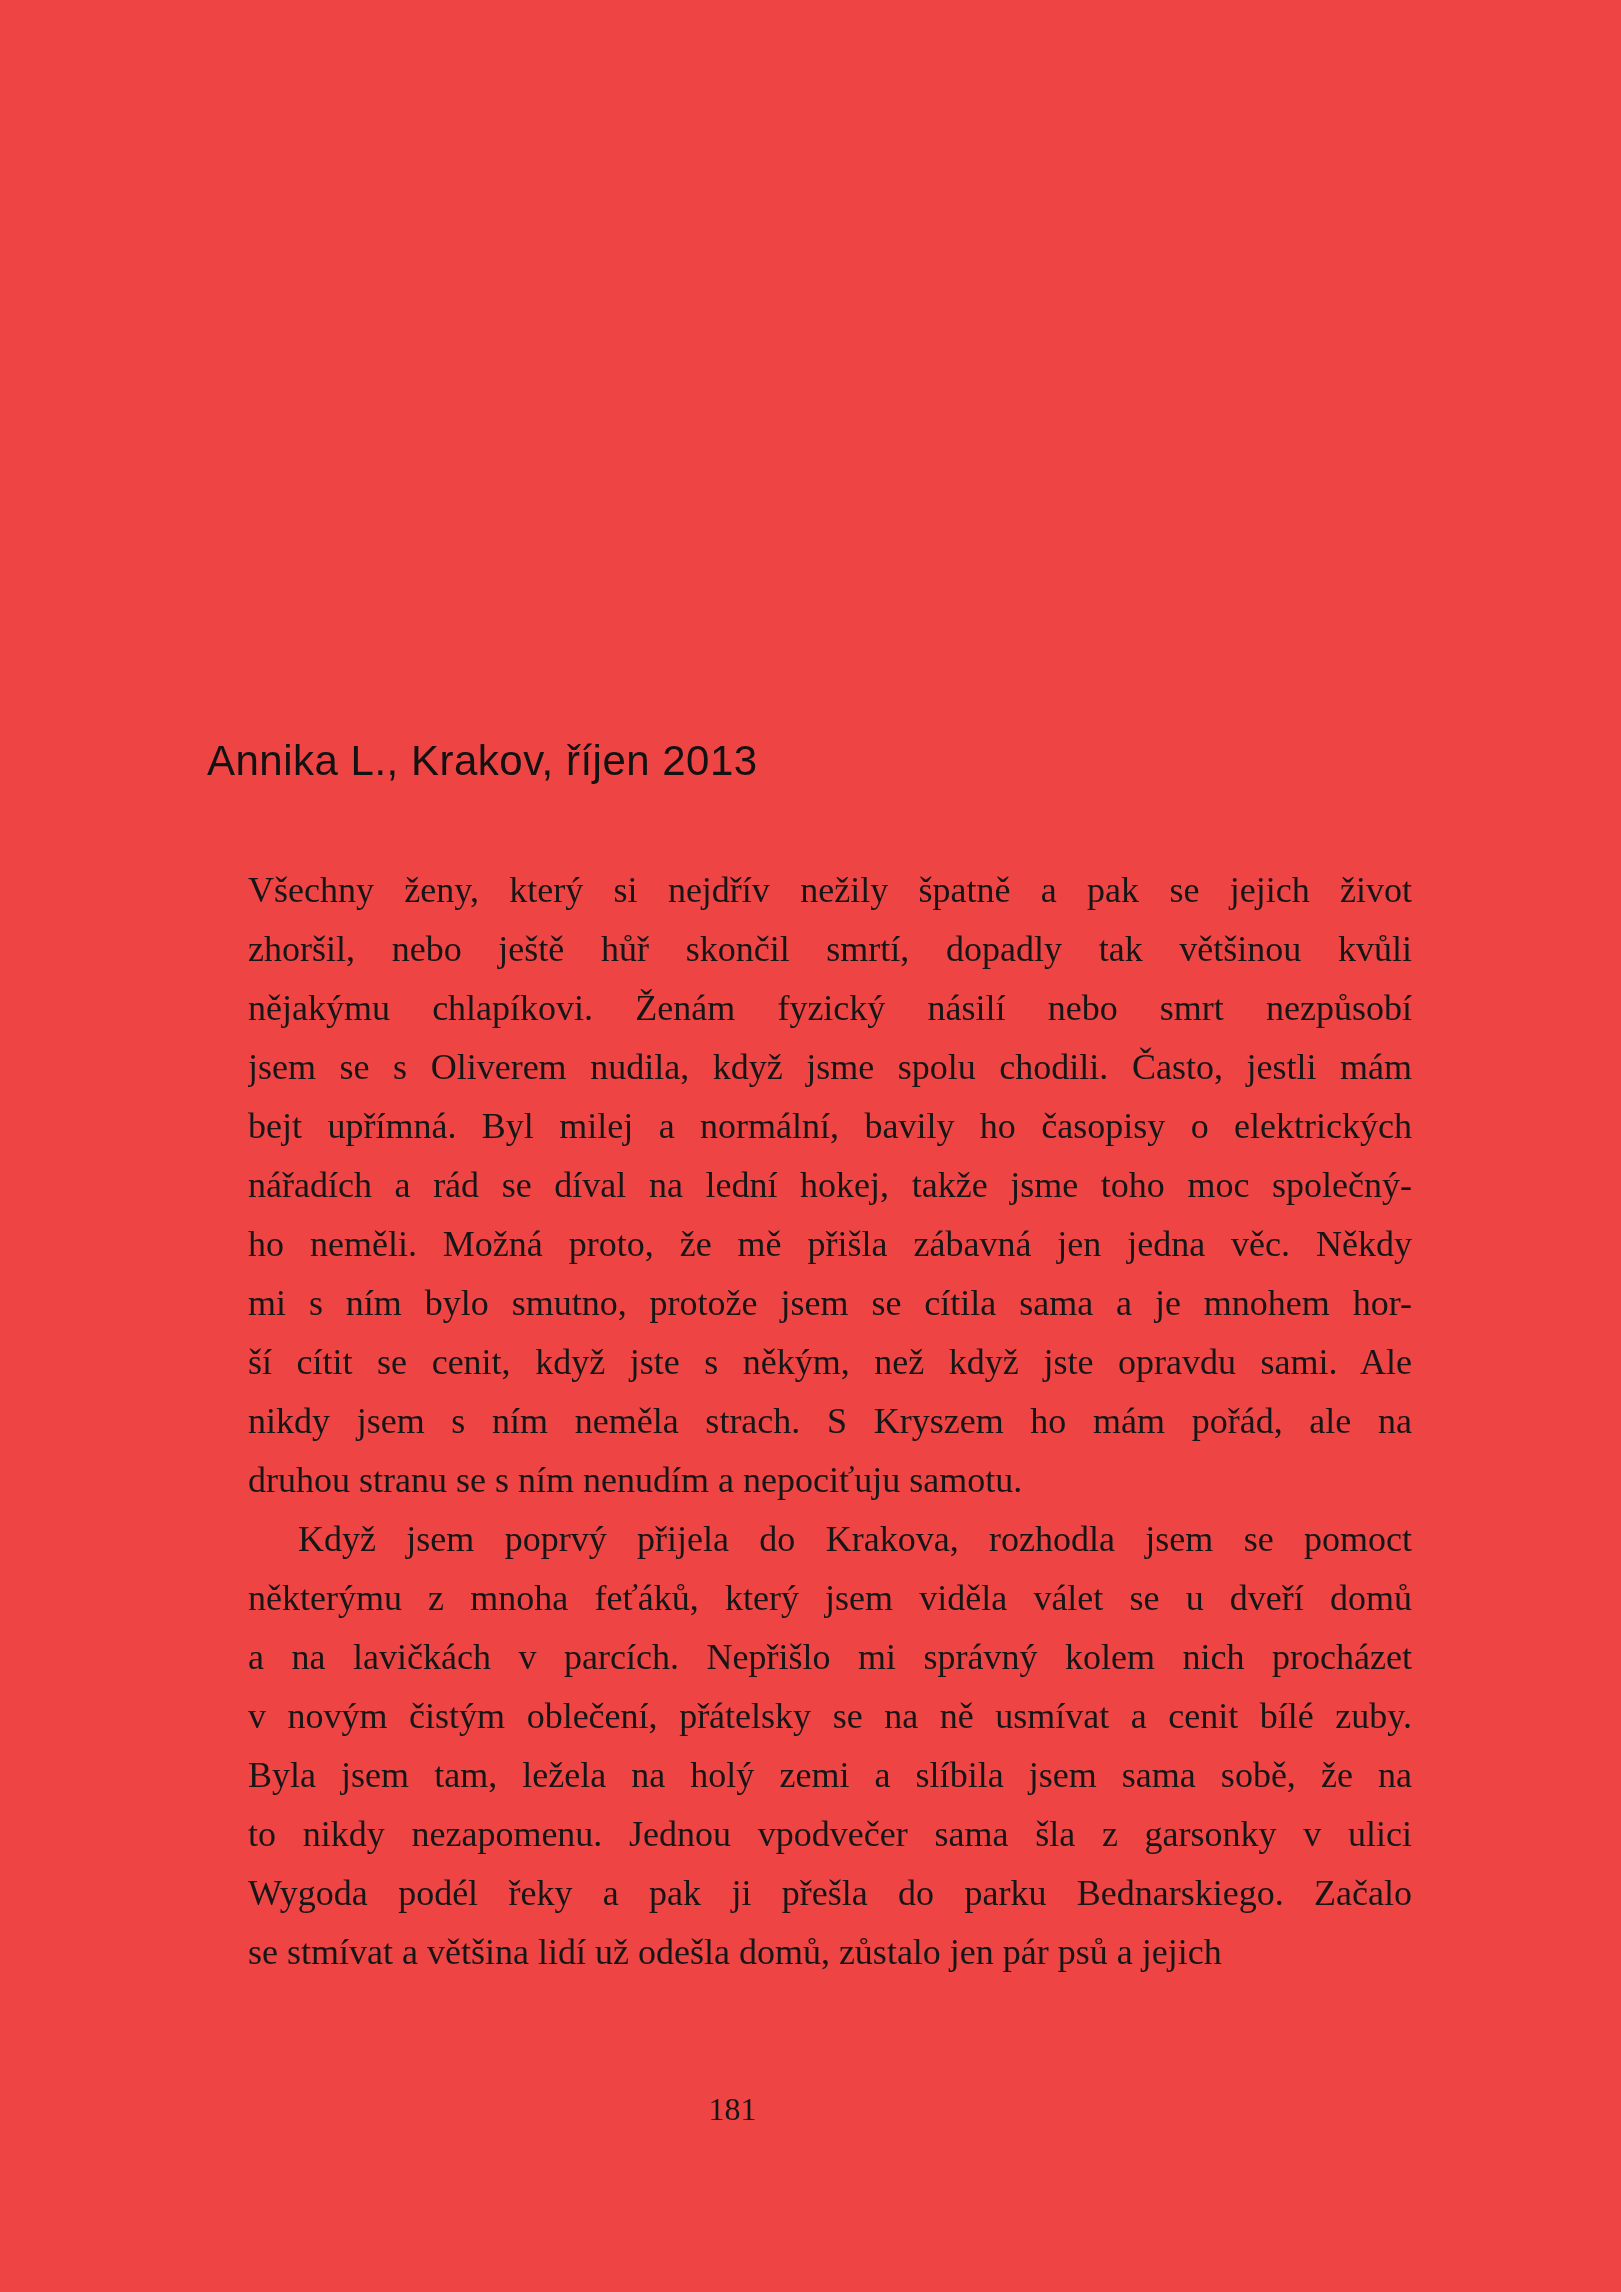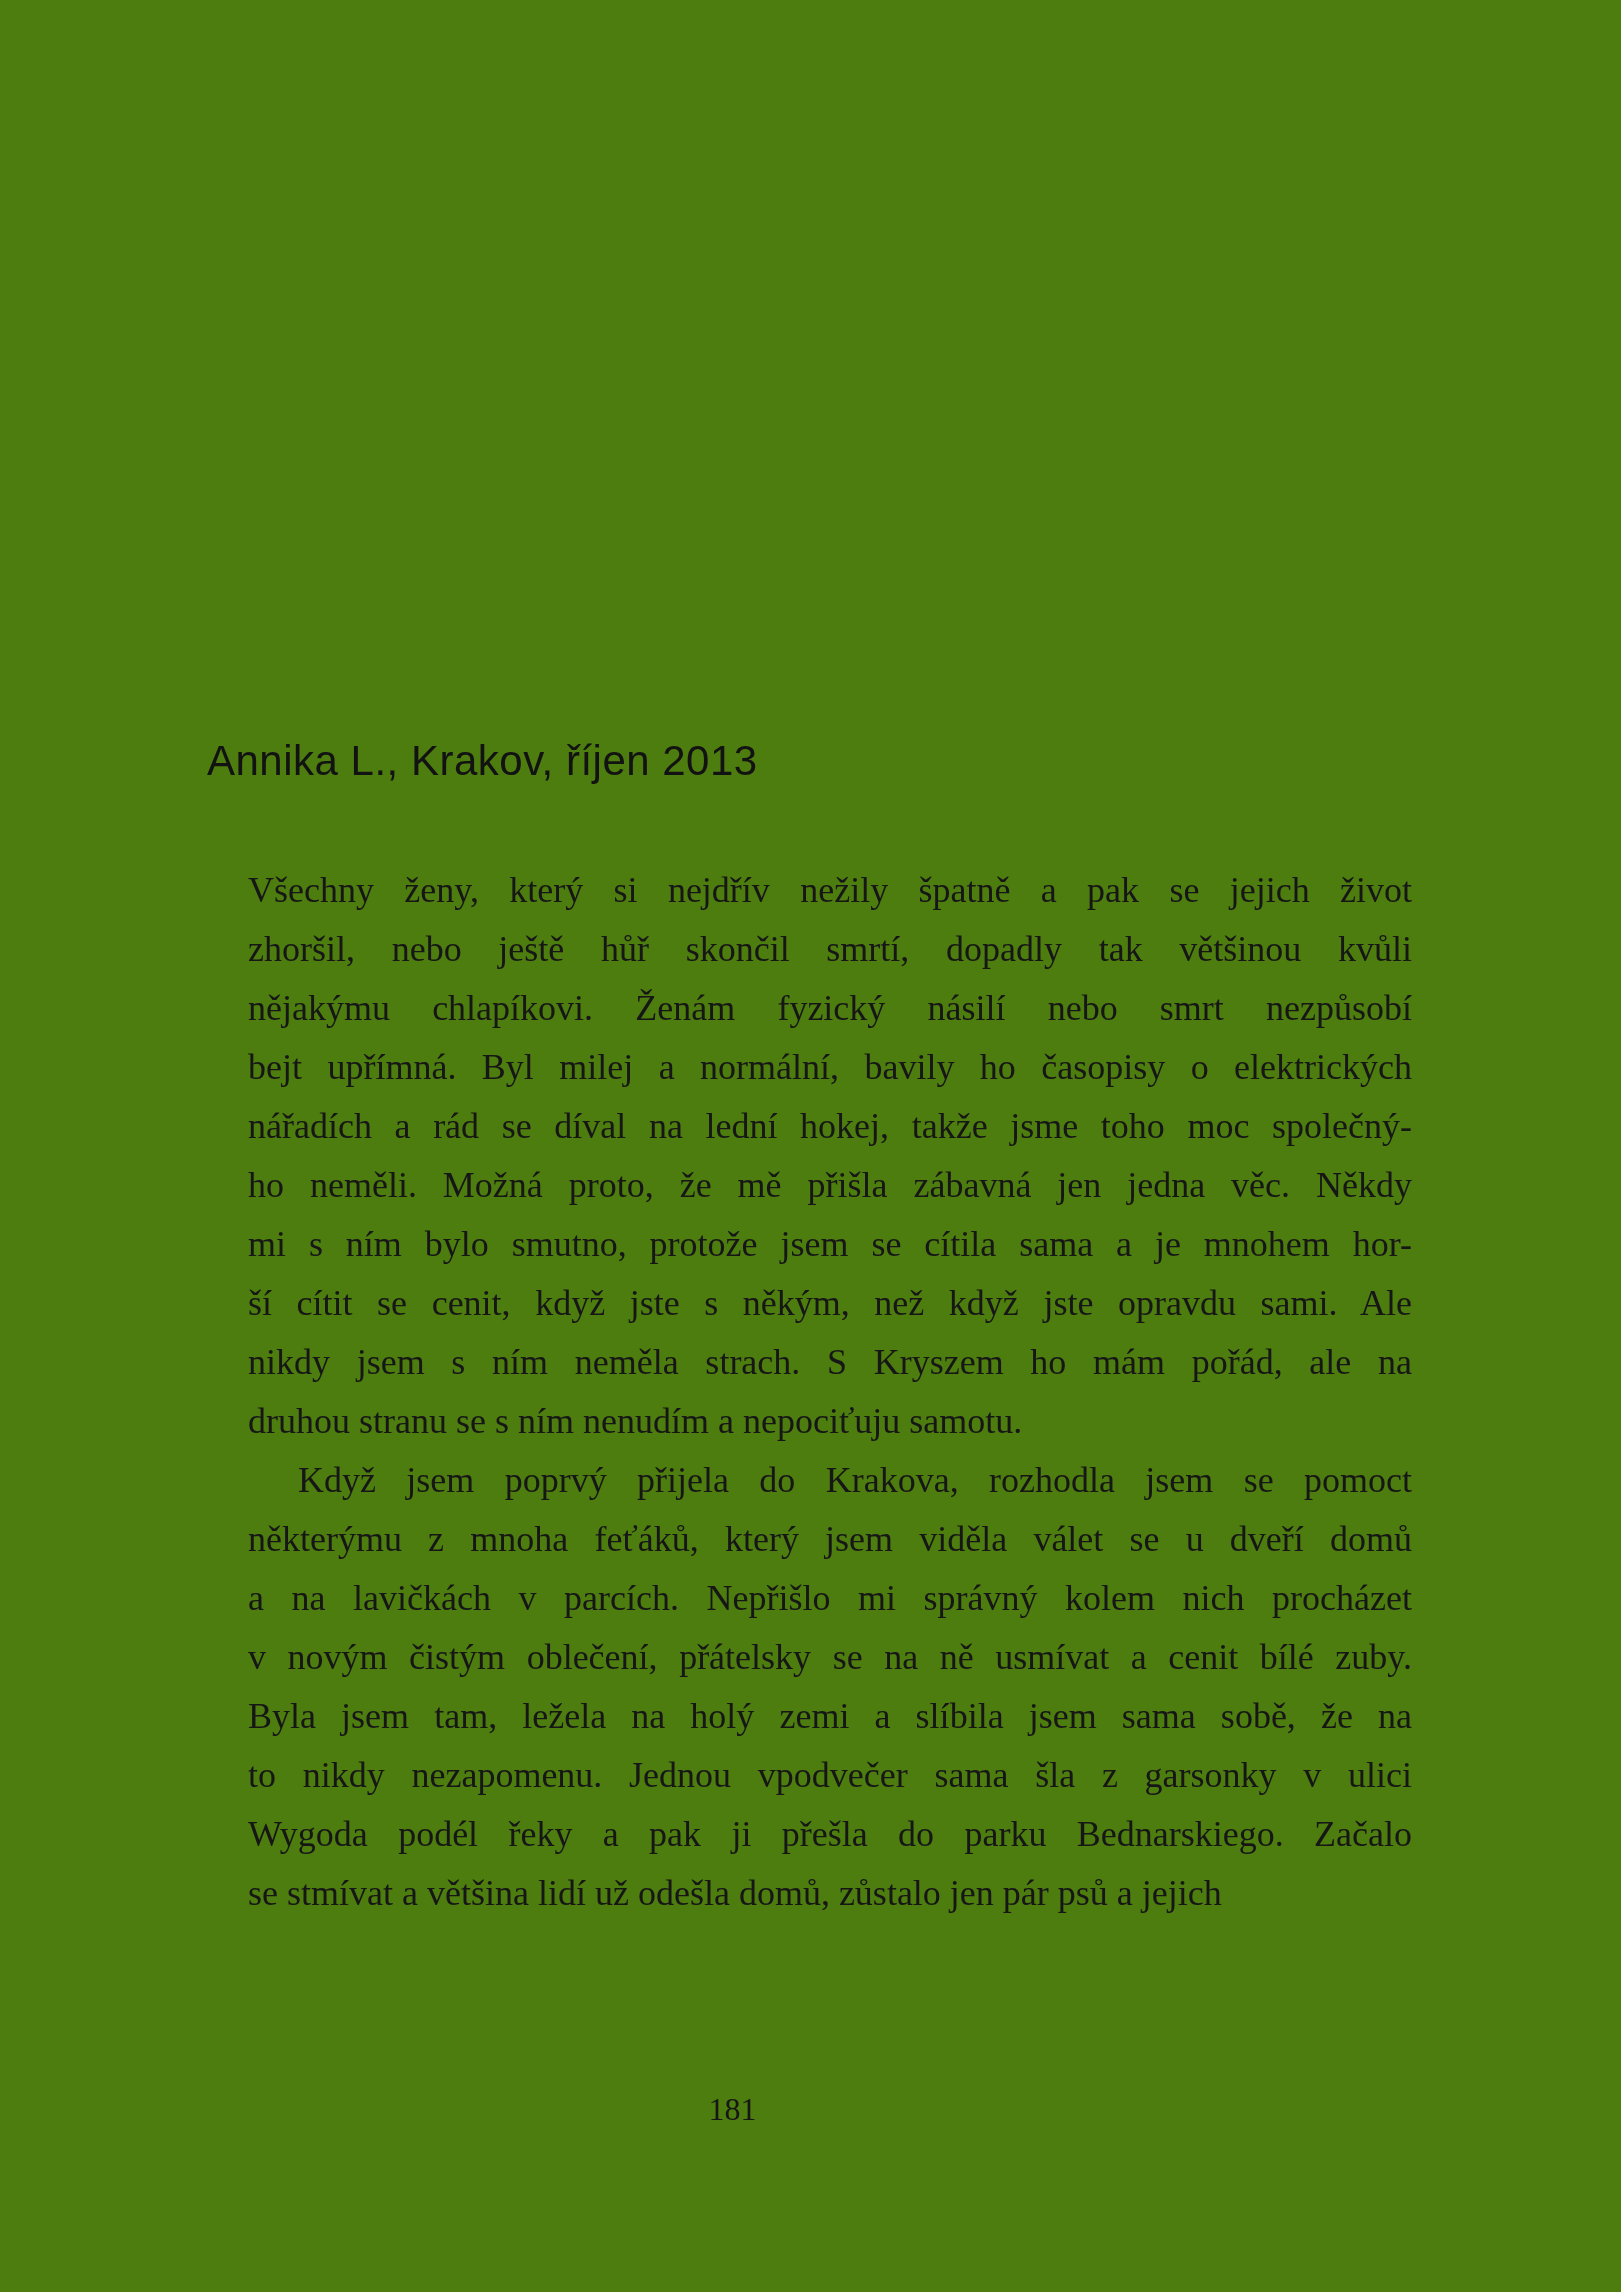--- a/index.html
+++ b/index.html
@@ -1,21 +1,21 @@
 <!DOCTYPE html>
 <html style="font-size:15px"><head>
 <meta charset="utf-8">
 <style>
   * { margin: 0; padding: 0; box-sizing: border-box; }
   html, body { background: #e8e8e8; }
   .page {
     position: relative;
     width: 1621px;
     height: 2292px;
-    background: #4d7c0f;
+    background: #ef4444;
     color: #161616;
     overflow: hidden;
   }
   .heading {
     position: absolute;
     left: 207px;
     top: 737px;
     font-family: "Liberation Sans", "DejaVu Sans", sans-serif;
     font-size: 42px;
     font-weight: 400;
@@ -62,20 +62,21 @@
 </head>
 <body>
 
 <div class="page">
   <div class="heading">Annika L., Krakov, říjen 2013</div>
 
   <div class="text-block">
       <div class="line just">Všechny ženy, který si nejdřív nežily špatně a pak se jejich život</div>
       <div class="line just">zhoršil, nebo ještě hůř skončil smrtí, dopadly tak většinou kvůli</div>
       <div class="line just">nějakýmu chlapíkovi. Ženám fyzický násilí nebo smrt nezpůsobí</div>
+      <div class="line just">jsem se s Oliverem nudila, když jsme spolu chodili. Často, jestli mám</div>
       <div class="line just">bejt upřímná. Byl milej a normální, bavily ho časopisy o elektrických</div>
       <div class="line just">nářadích a rád se díval na lední hokej, takže jsme toho moc společný-</div>
       <div class="line just">ho neměli. Možná proto, že mě přišla zábavná jen jedna věc. Někdy</div>
       <div class="line just">mi s ním bylo smutno, protože jsem se cítila sama a je mnohem hor-</div>
       <div class="line just">ší cítit se cenit, když jste s někým, než když jste opravdu sami. Ale</div>
       <div class="line just">nikdy jsem s ním neměla strach. S Kryszem ho mám pořád, ale na</div>
       <div class="line last">druhou stranu se s ním nenudím a nepociťuju samotu.</div>
       <div class="line just indent">Když jsem poprvý přijela do Krakova, rozhodla jsem se pomoct</div>
       <div class="line just">některýmu z mnoha feťáků, který jsem viděla válet se u dveří domů</div>
       <div class="line just">a na lavičkách v parcích. Nepřišlo mi správný kolem nich procházet</div>

